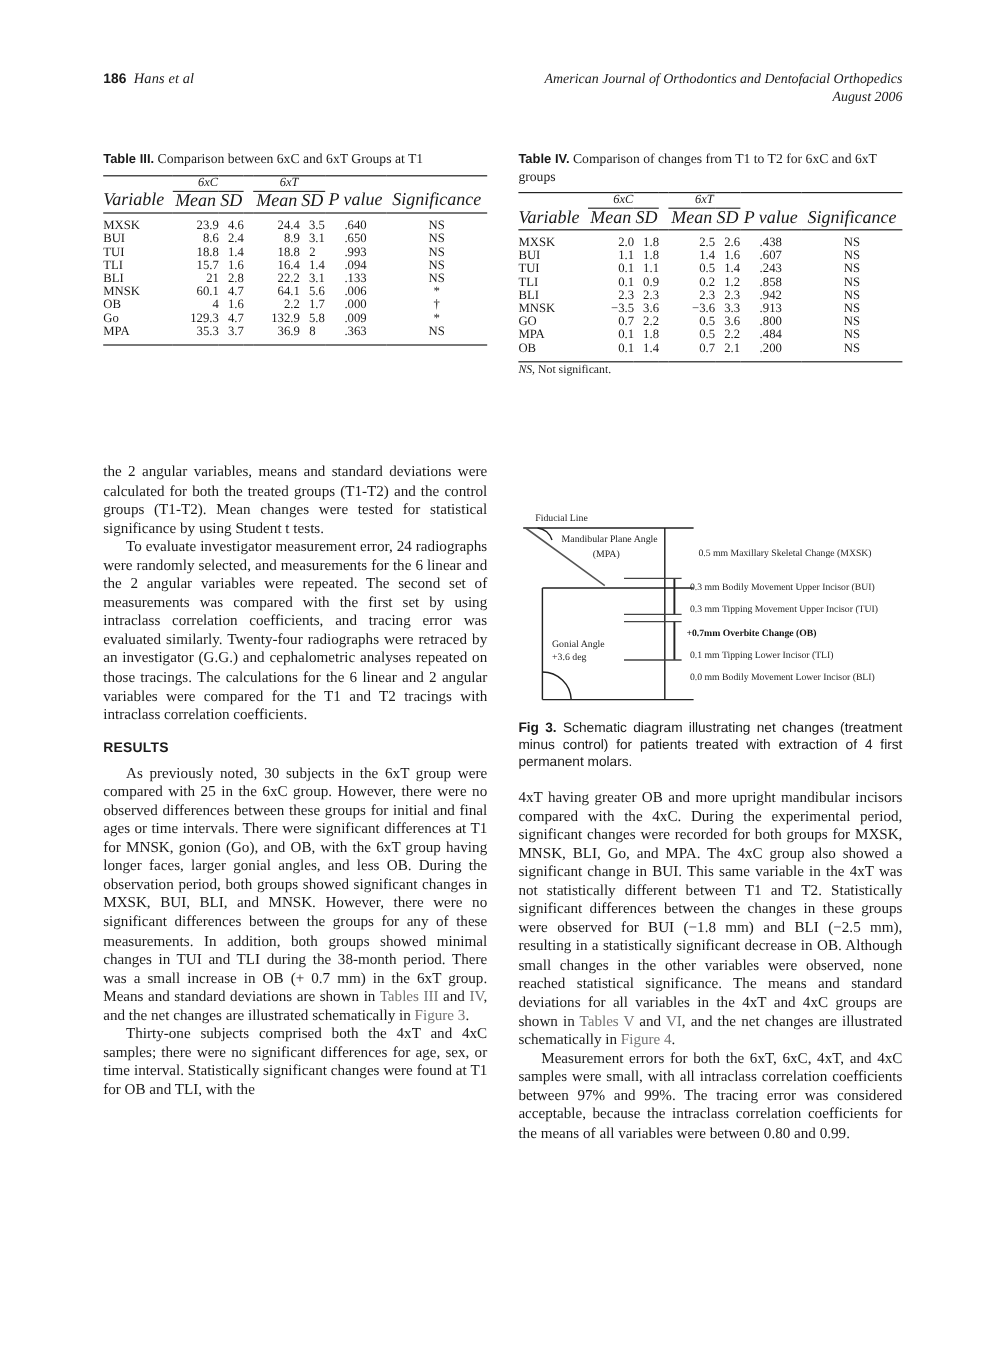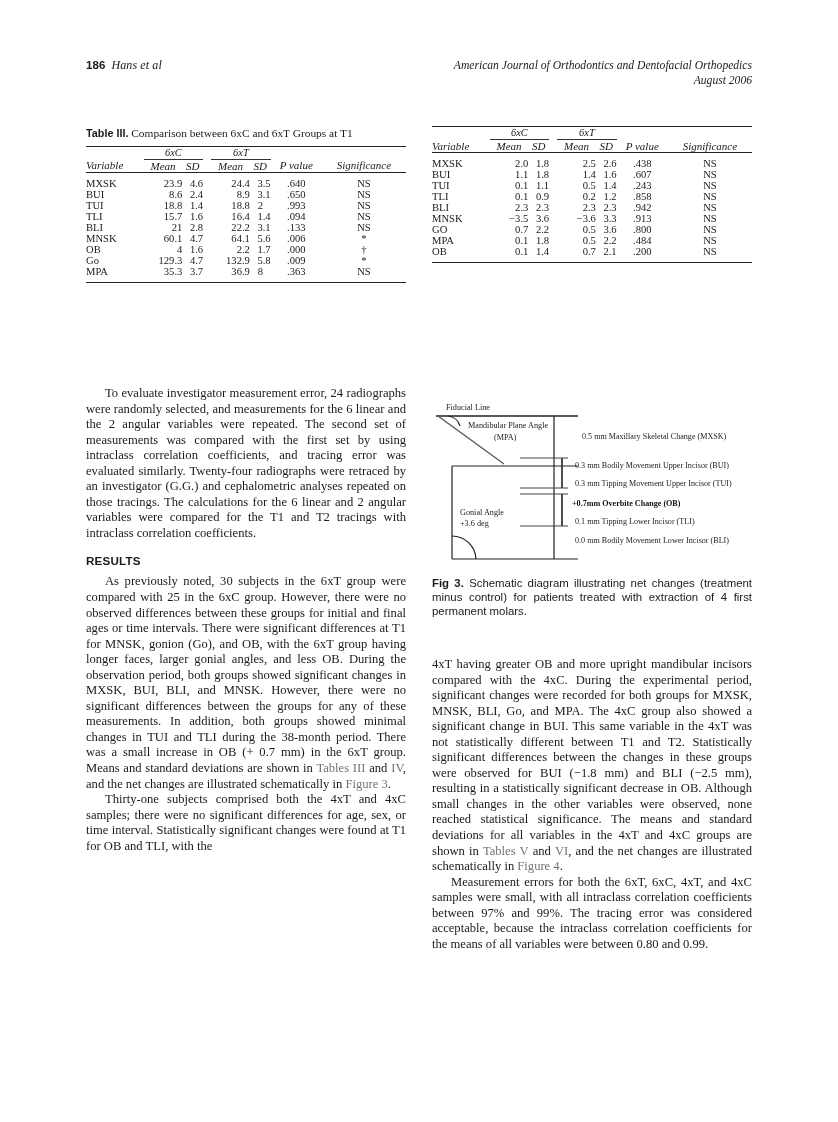--- a/index.html
+++ b/index.html
@@ -93,21 +93,21 @@
   .grp-label {
     font-style: italic;
     text-align: center !important;
     border-bottom: 1px solid #333;
     padding-bottom: 1px !important;
   }
   .hdr-row td {
     font-style: italic;
     padding-top: 4px;
     padding-bottom: 4px;
-    font-size: 11px;
+    font-size: 15px;
   }
   .hdr-row td.left { text-align: left; }
   .hdr-row td.ctr  { text-align: center; }
   .body-row td {
     padding-top: 1.6px;
     padding-bottom: 1.6px;
     font-size: 10.6px;
   }
   .body-row td.var { text-align: left; }
   .body-row td.ctr { text-align: center; }
@@ -287,20 +287,24 @@
         <td class="ctr">NS</td>
       </tr>
       <tr>
             <td colspan="8" style="height:5px;border-bottom:1.4px solid #222"></td>
           </tr>
     </tbody>
       </table>
   </div>
 
   <div class="col-right" style="top:126px;">
+    <div class="tbl-title">
+      <span class="tnum">Table IV.</span>
+      <span>Comparison of changes from T1 to T2 for 6xC and 6xT groups</span>
+    </div>
     <table class="data">
       <tbody>
           <tr class="grp-row rule-top">
         <td></td>
         <td class="grp-label" colspan="2">6xC</td>
         <td style="width:8px"></td>
         <td class="grp-label" colspan="2">6xT</td>
         <td></td>
             <td></td>
       </tr>
@@ -403,32 +407,36 @@
         <td>1.4</td>
             <td></td>
         <td>0.7</td>
         <td>2.1</td>
         <td class="ctr">.200</td>
         <td class="ctr">NS</td>
       </tr>
       <tr>
             <td colspan="8" style="height:5px;border-bottom:1.4px solid #222"></td>
           </tr>
+      <tr>
+            <td colspan="8" class="tbl-foot" style="text-align:left"><span class="ital">NS,</span><span> Not significant.</span></td>
+          </tr>
     </tbody>
       </table>
   </div>
 
   <div class="col-left" style="top:386px;">
+    <p class="para">the 2 angular variables, means and standard deviations were calculated for both the treated groups (T1-T2) and the control groups (T1-T2). Mean changes were tested for statistical significance by using Student t tests.</p>
     <p class="para ind">To evaluate investigator measurement error, 24 radiographs were randomly selected, and measurements for the 6 linear and the 2 angular variables were repeated. The second set of measurements was compared with the first set by using intraclass correlation coefficients, and tracing error was evaluated similarly. Twenty-four radiographs were retraced by an investigator (G.G.) and cephalometric analyses repeated on those tracings. The calculations for the 6 linear and 2 angular variables were compared for the T1 and T2 tracings with intraclass correlation coefficients.</p>
     <div class="sec-head">RESULTS</div>
     <p class="para ind"><span>As previously noted, 30 subjects in the 6xT group were compared with 25 in the 6xC group. However, there were no observed differences between these groups for initial and final ages or time intervals. There were significant differences at T1 for MNSK, gonion (Go), and OB, with the 6xT group having longer faces, larger gonial angles, and less OB. During the observation period, both groups showed significant changes in MXSK, BUI, BLI, and MNSK. However, there were no significant differences between the groups for any of these measurements. In addition, both groups showed minimal changes in TUI and TLI during the 38-month period. There was a small increase in OB (+ 0.7 mm) in the 6xT group. Means and standard deviations are shown in </span><span class="xref">Tables III</span><span> and </span><span class="xref">IV</span><span>, and the net changes are illustrated schematically in </span><span class="xref">Figure 3</span><span>.</span></p>
     <p class="para ind">Thirty-one subjects comprised both the 4xT and 4xC samples; there were no significant differences for age, sex, or time interval. Statistically significant changes were found at T1 for OB and TLI, with the</p>
   </div>
 
-  <div class="col-right" style="top:396px;">
+  <div class="col-right" style="top:420px;">
     <div class="figbox">
       <svg width="320" height="170" viewBox="0 0 320 170">
 
         <line x1="4" y1="20" x2="146" y2="20" stroke="#222" stroke-width="1.3"></line>
 
         <path d="M 16 20 A 14 14 0 0 1 28 30" fill="none" stroke="#222" stroke-width="1.2"></path>
 
         <line x1="6" y1="20" x2="72" y2="68" stroke="#555" stroke-width="1.3"></line>
 
         <line x1="20" y1="70" x2="146" y2="70" stroke="#222" stroke-width="1.2"></line>

